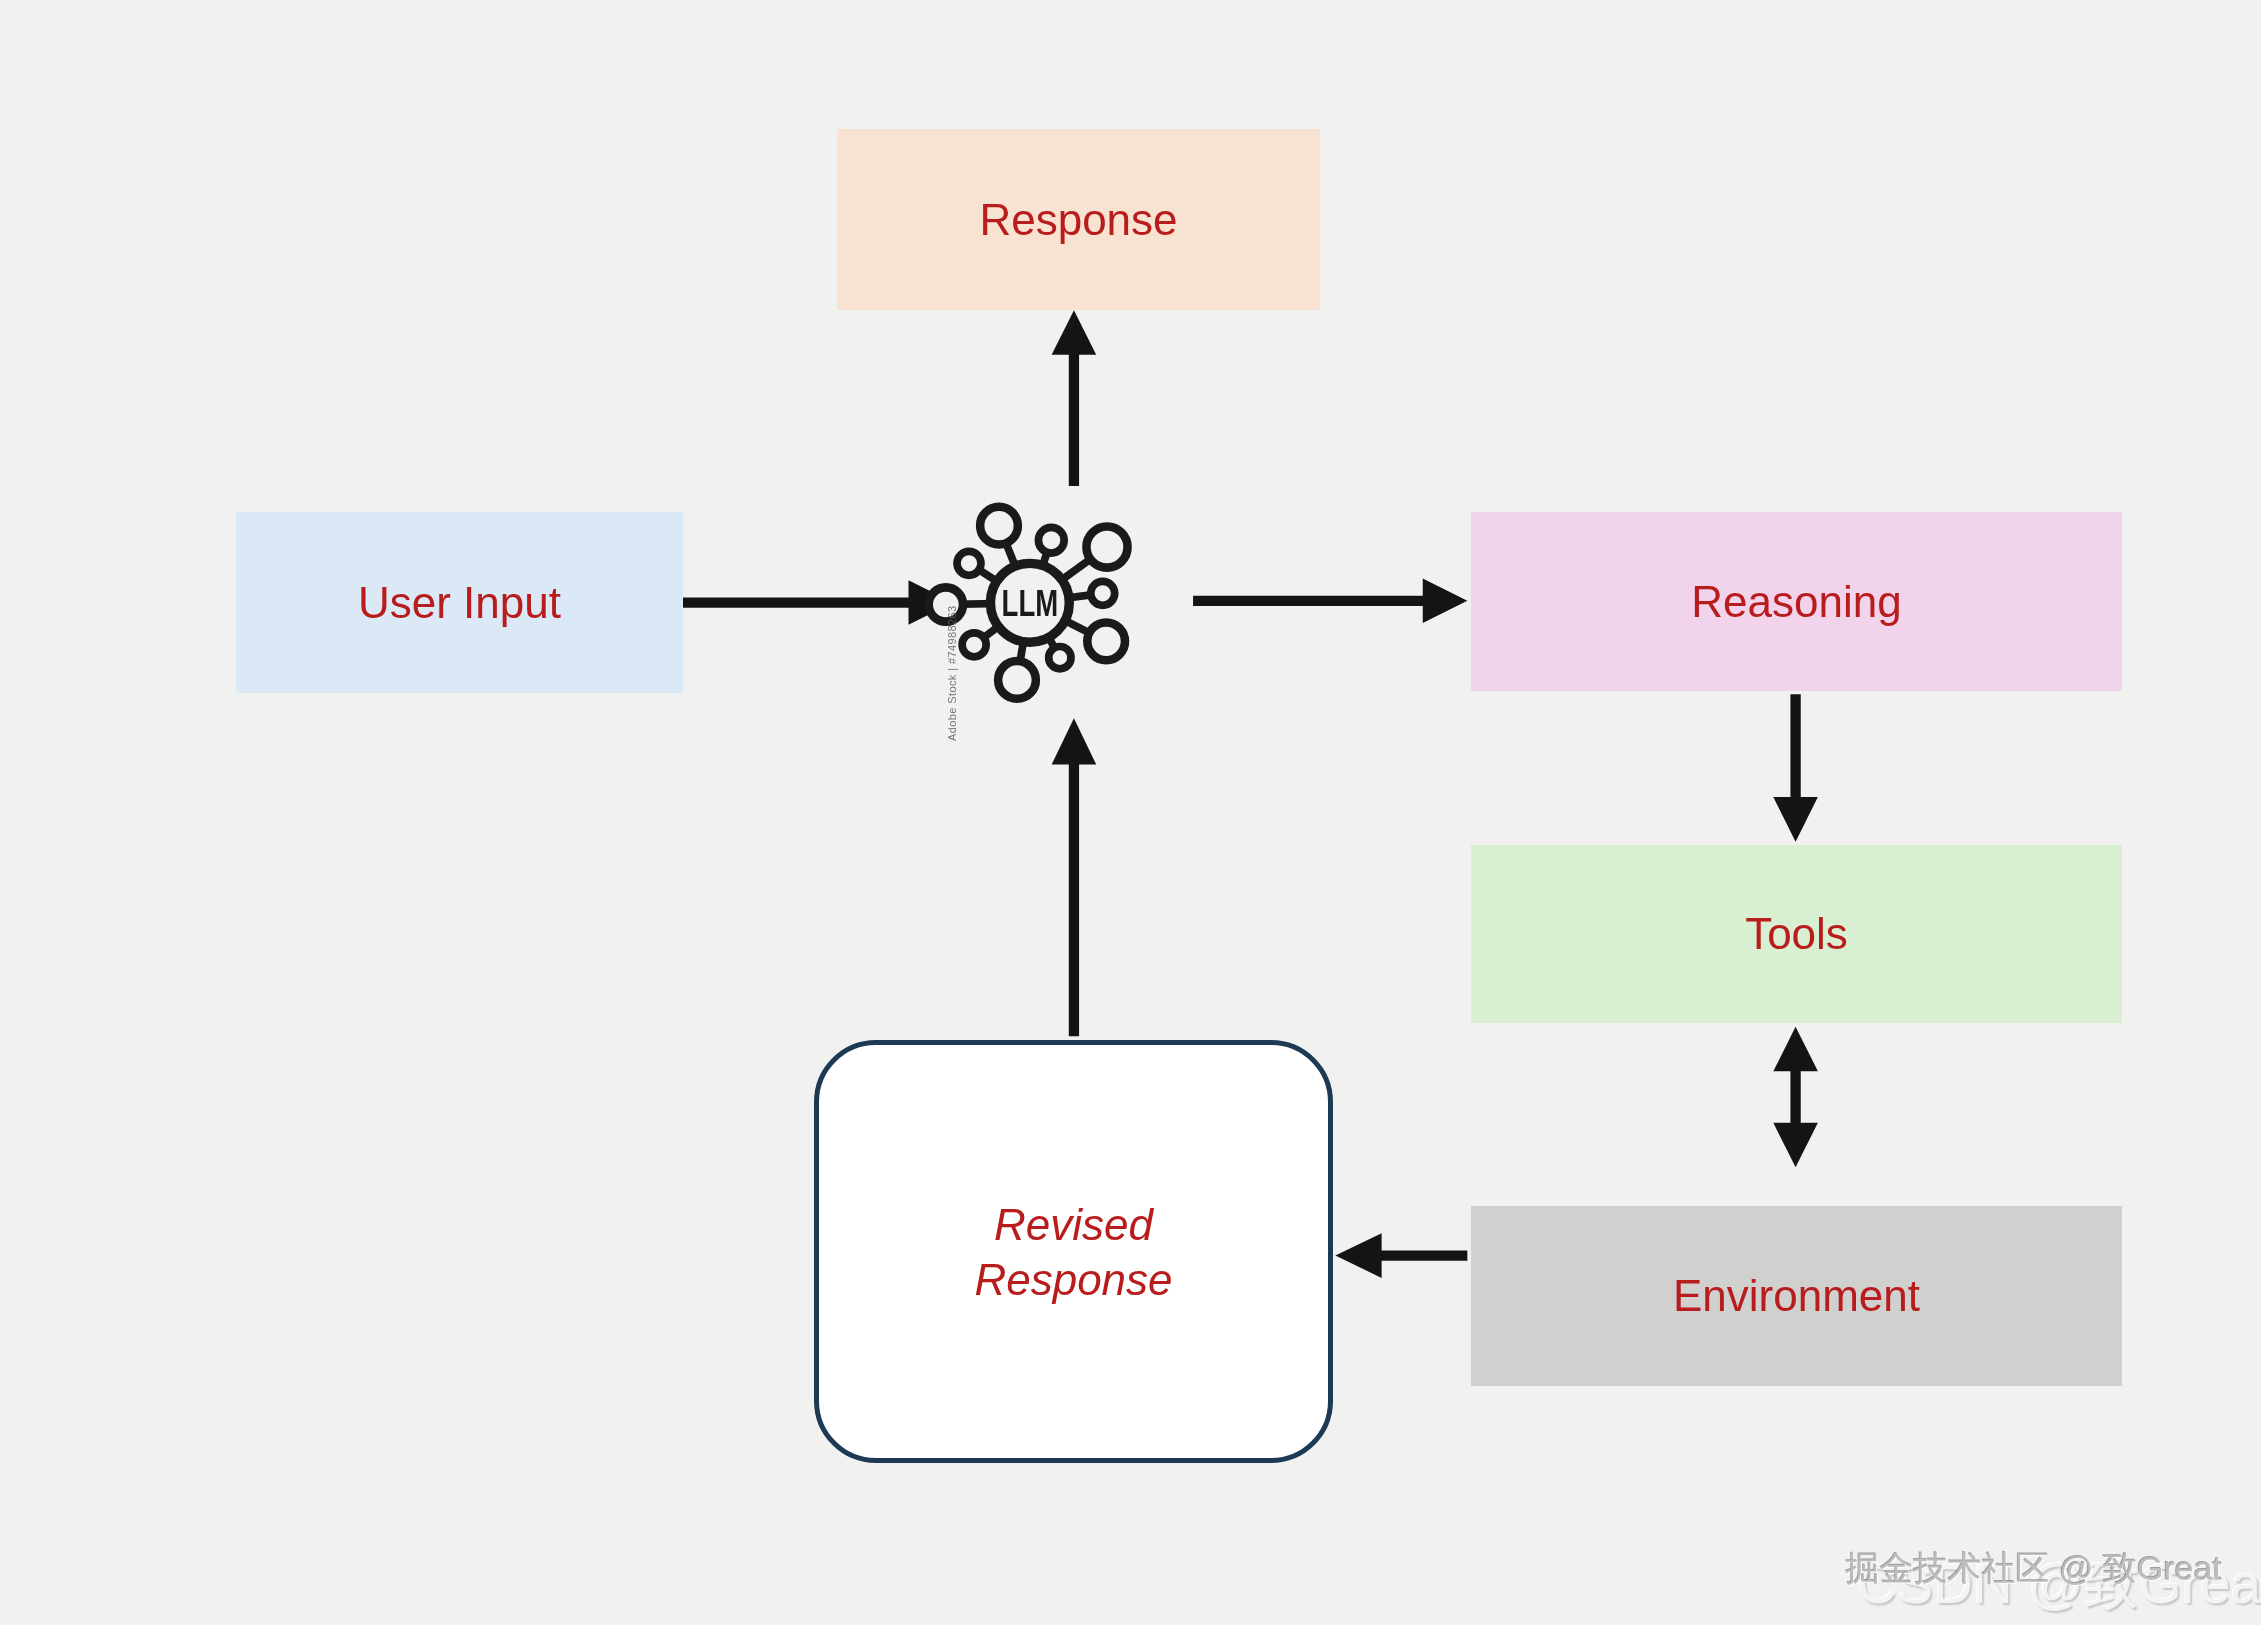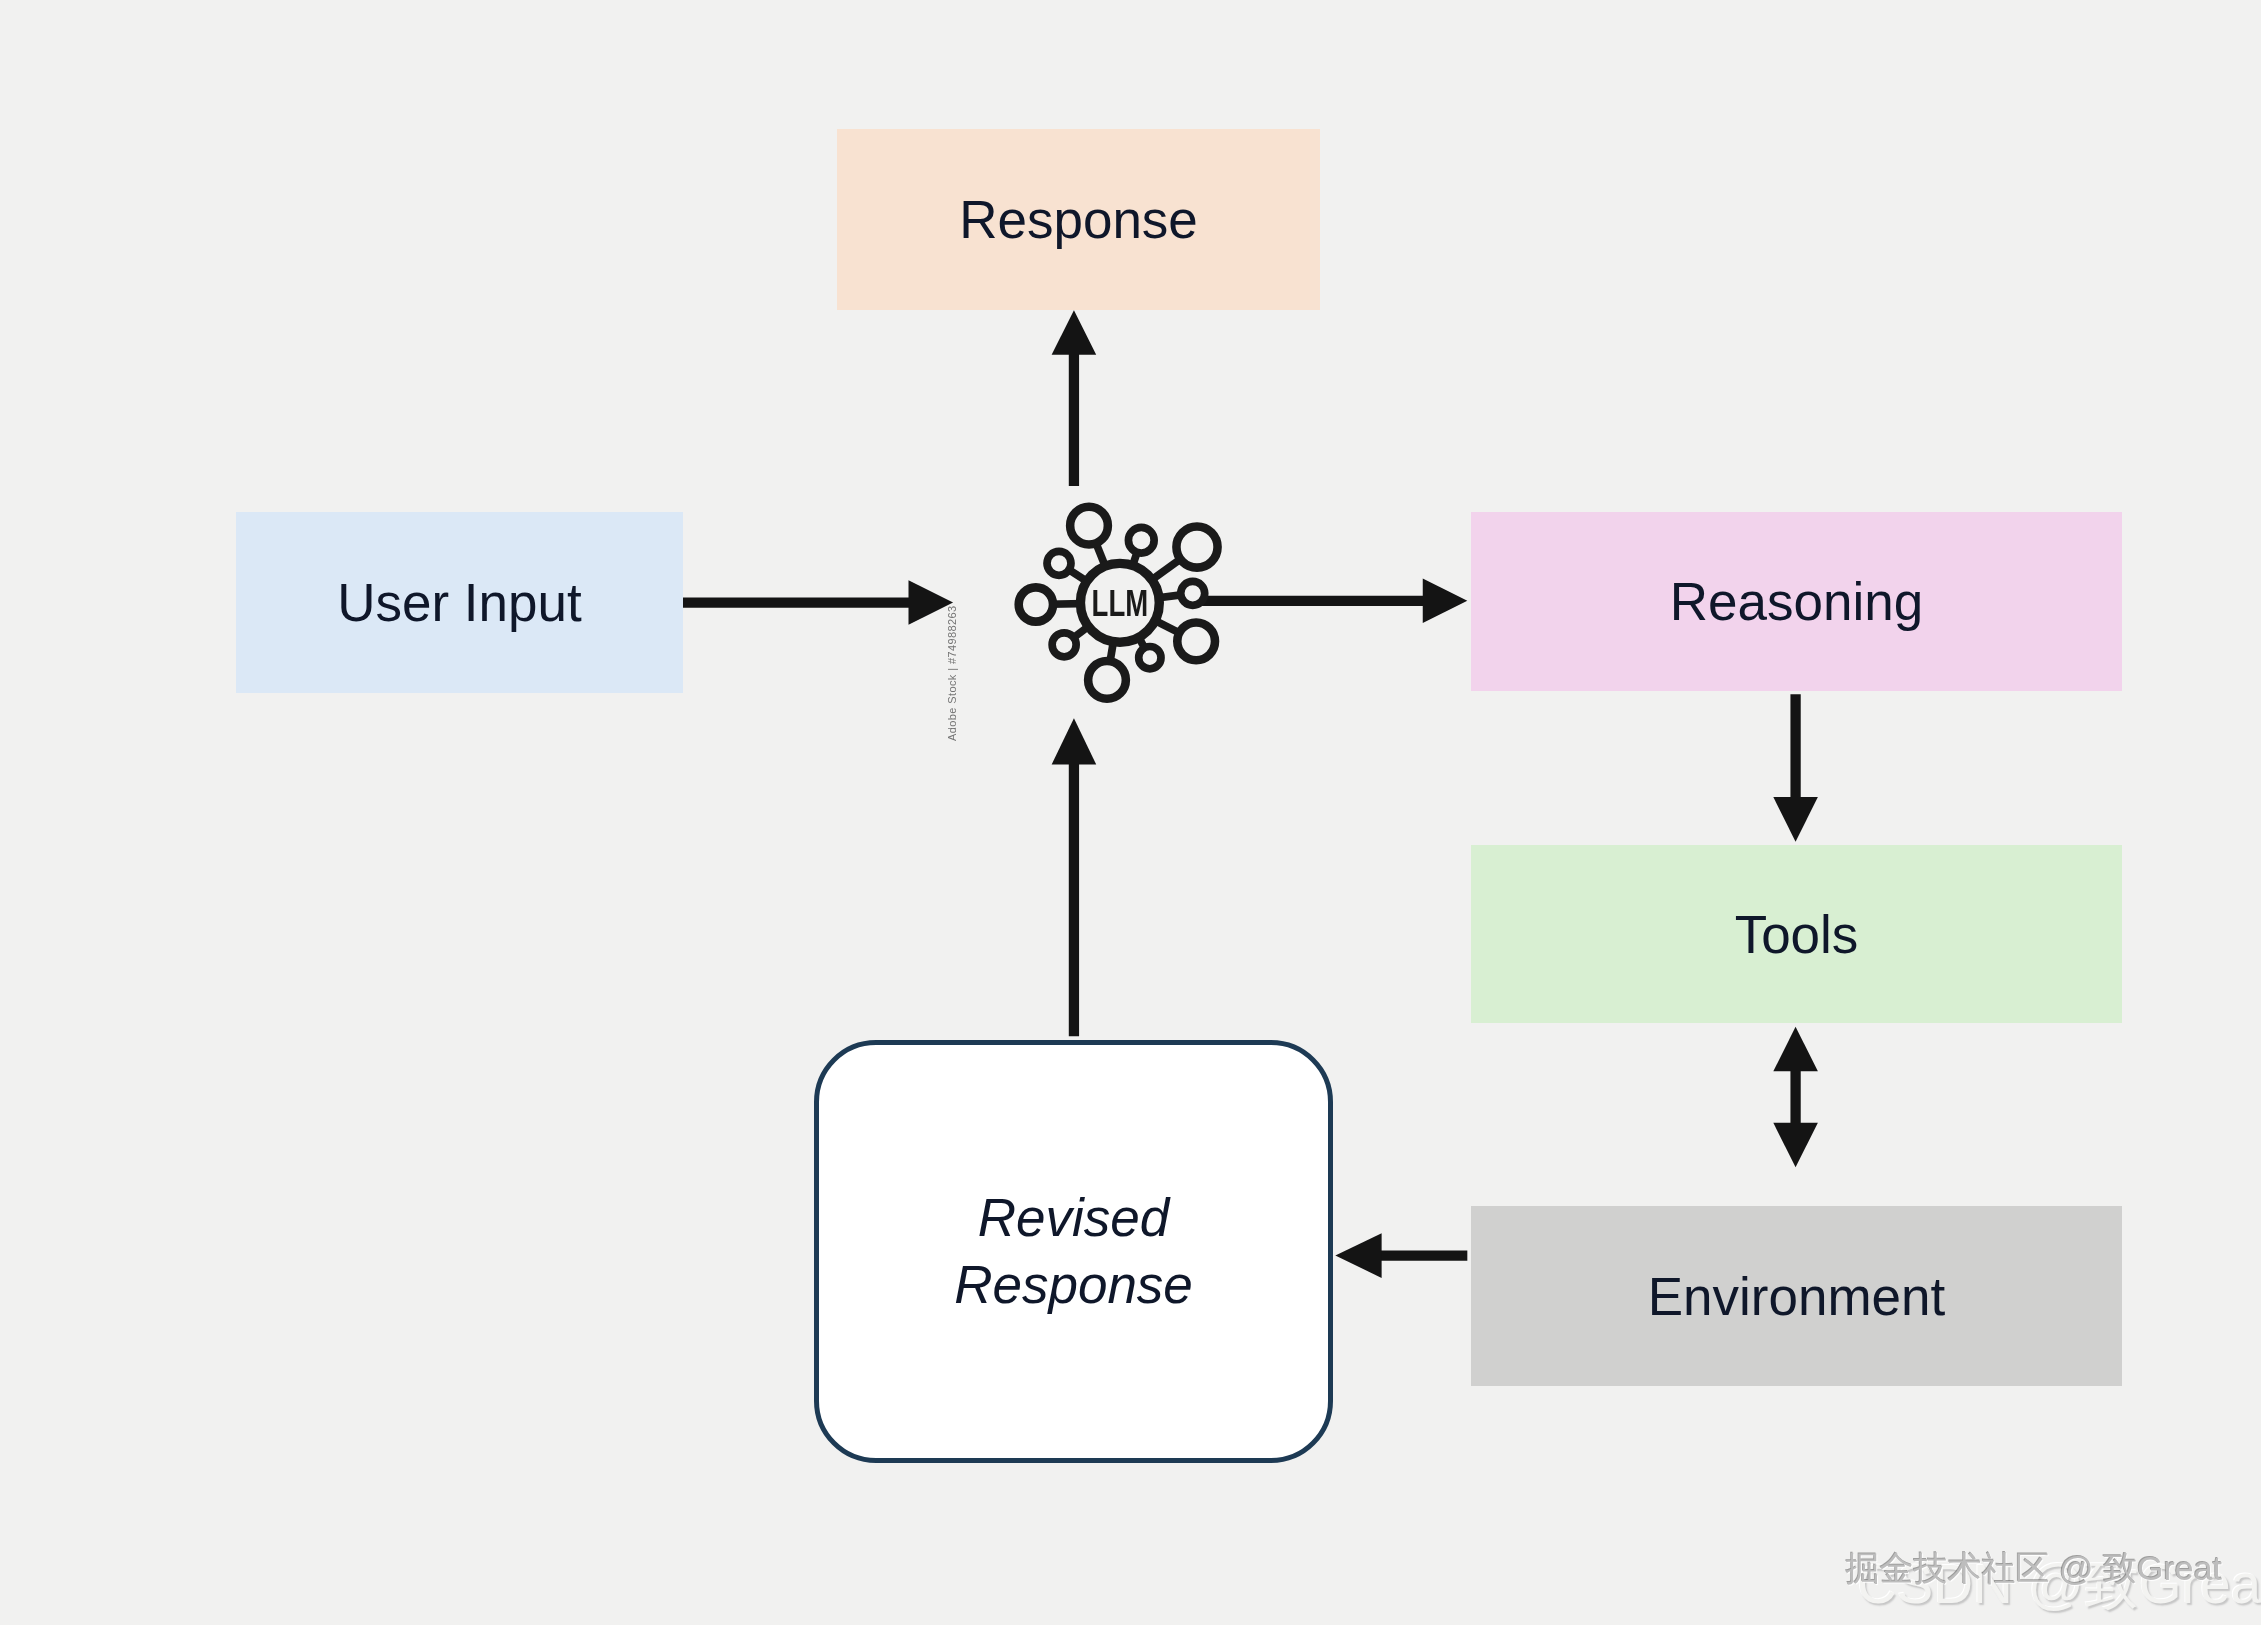--- a/index.html
+++ b/index.html
@@ -20,22 +20,22 @@
     top: 0;
     width: 2261px;
     height: 1625px;
     z-index: 1;
   }
   .node {
     position: absolute;
     display: flex;
     align-items: center;
     justify-content: center;
-    font-size: 53px;
-    color: #0f172a;
+    font-size: 44px;
+    color: #b91c1c;
     z-index: 2;
     text-align: center;
   }
   .node-response   { left: 837px;  top: 129px;  width: 483px; height: 181px; background: #f8e2d1; }
   .node-user-input { left: 224px;  top: 512px;  width: 447px; height: 181px; background: #dbe8f6; margin-left: 12px; }
   .node-reasoning  { left: 1471px; top: 512px;  width: 651px; height: 179px; background: #f2d3ec; }
   .node-tools      { left: 1471px; top: 845px;  width: 651px; height: 178px; background: #d8efd2; }
   .node-environment{ left: 1471px; top: 1206px; width: 651px; height: 180px; background: #d0d0cf; }
   .node-revised {
     left: 814px; top: 1040px; width: 519px; height: 423px;
@@ -44,21 +44,21 @@
     border-radius: 62px;
     box-sizing: border-box;
   }
   .node-revised .node-label {
     max-width: 317px;
     line-height: 1.25;
     font-style: italic;
   }
   .llm-icon-wrap {
     position: absolute;
-    left: 999px;
+    left: 909px;
     top: 480px;
     width: 240px;
     height: 249px;
     z-index: 3;
   }
   .stock-credit {
     position: absolute;
     left: 946px;
     top: 741px;
     transform: rotate(-90deg);

